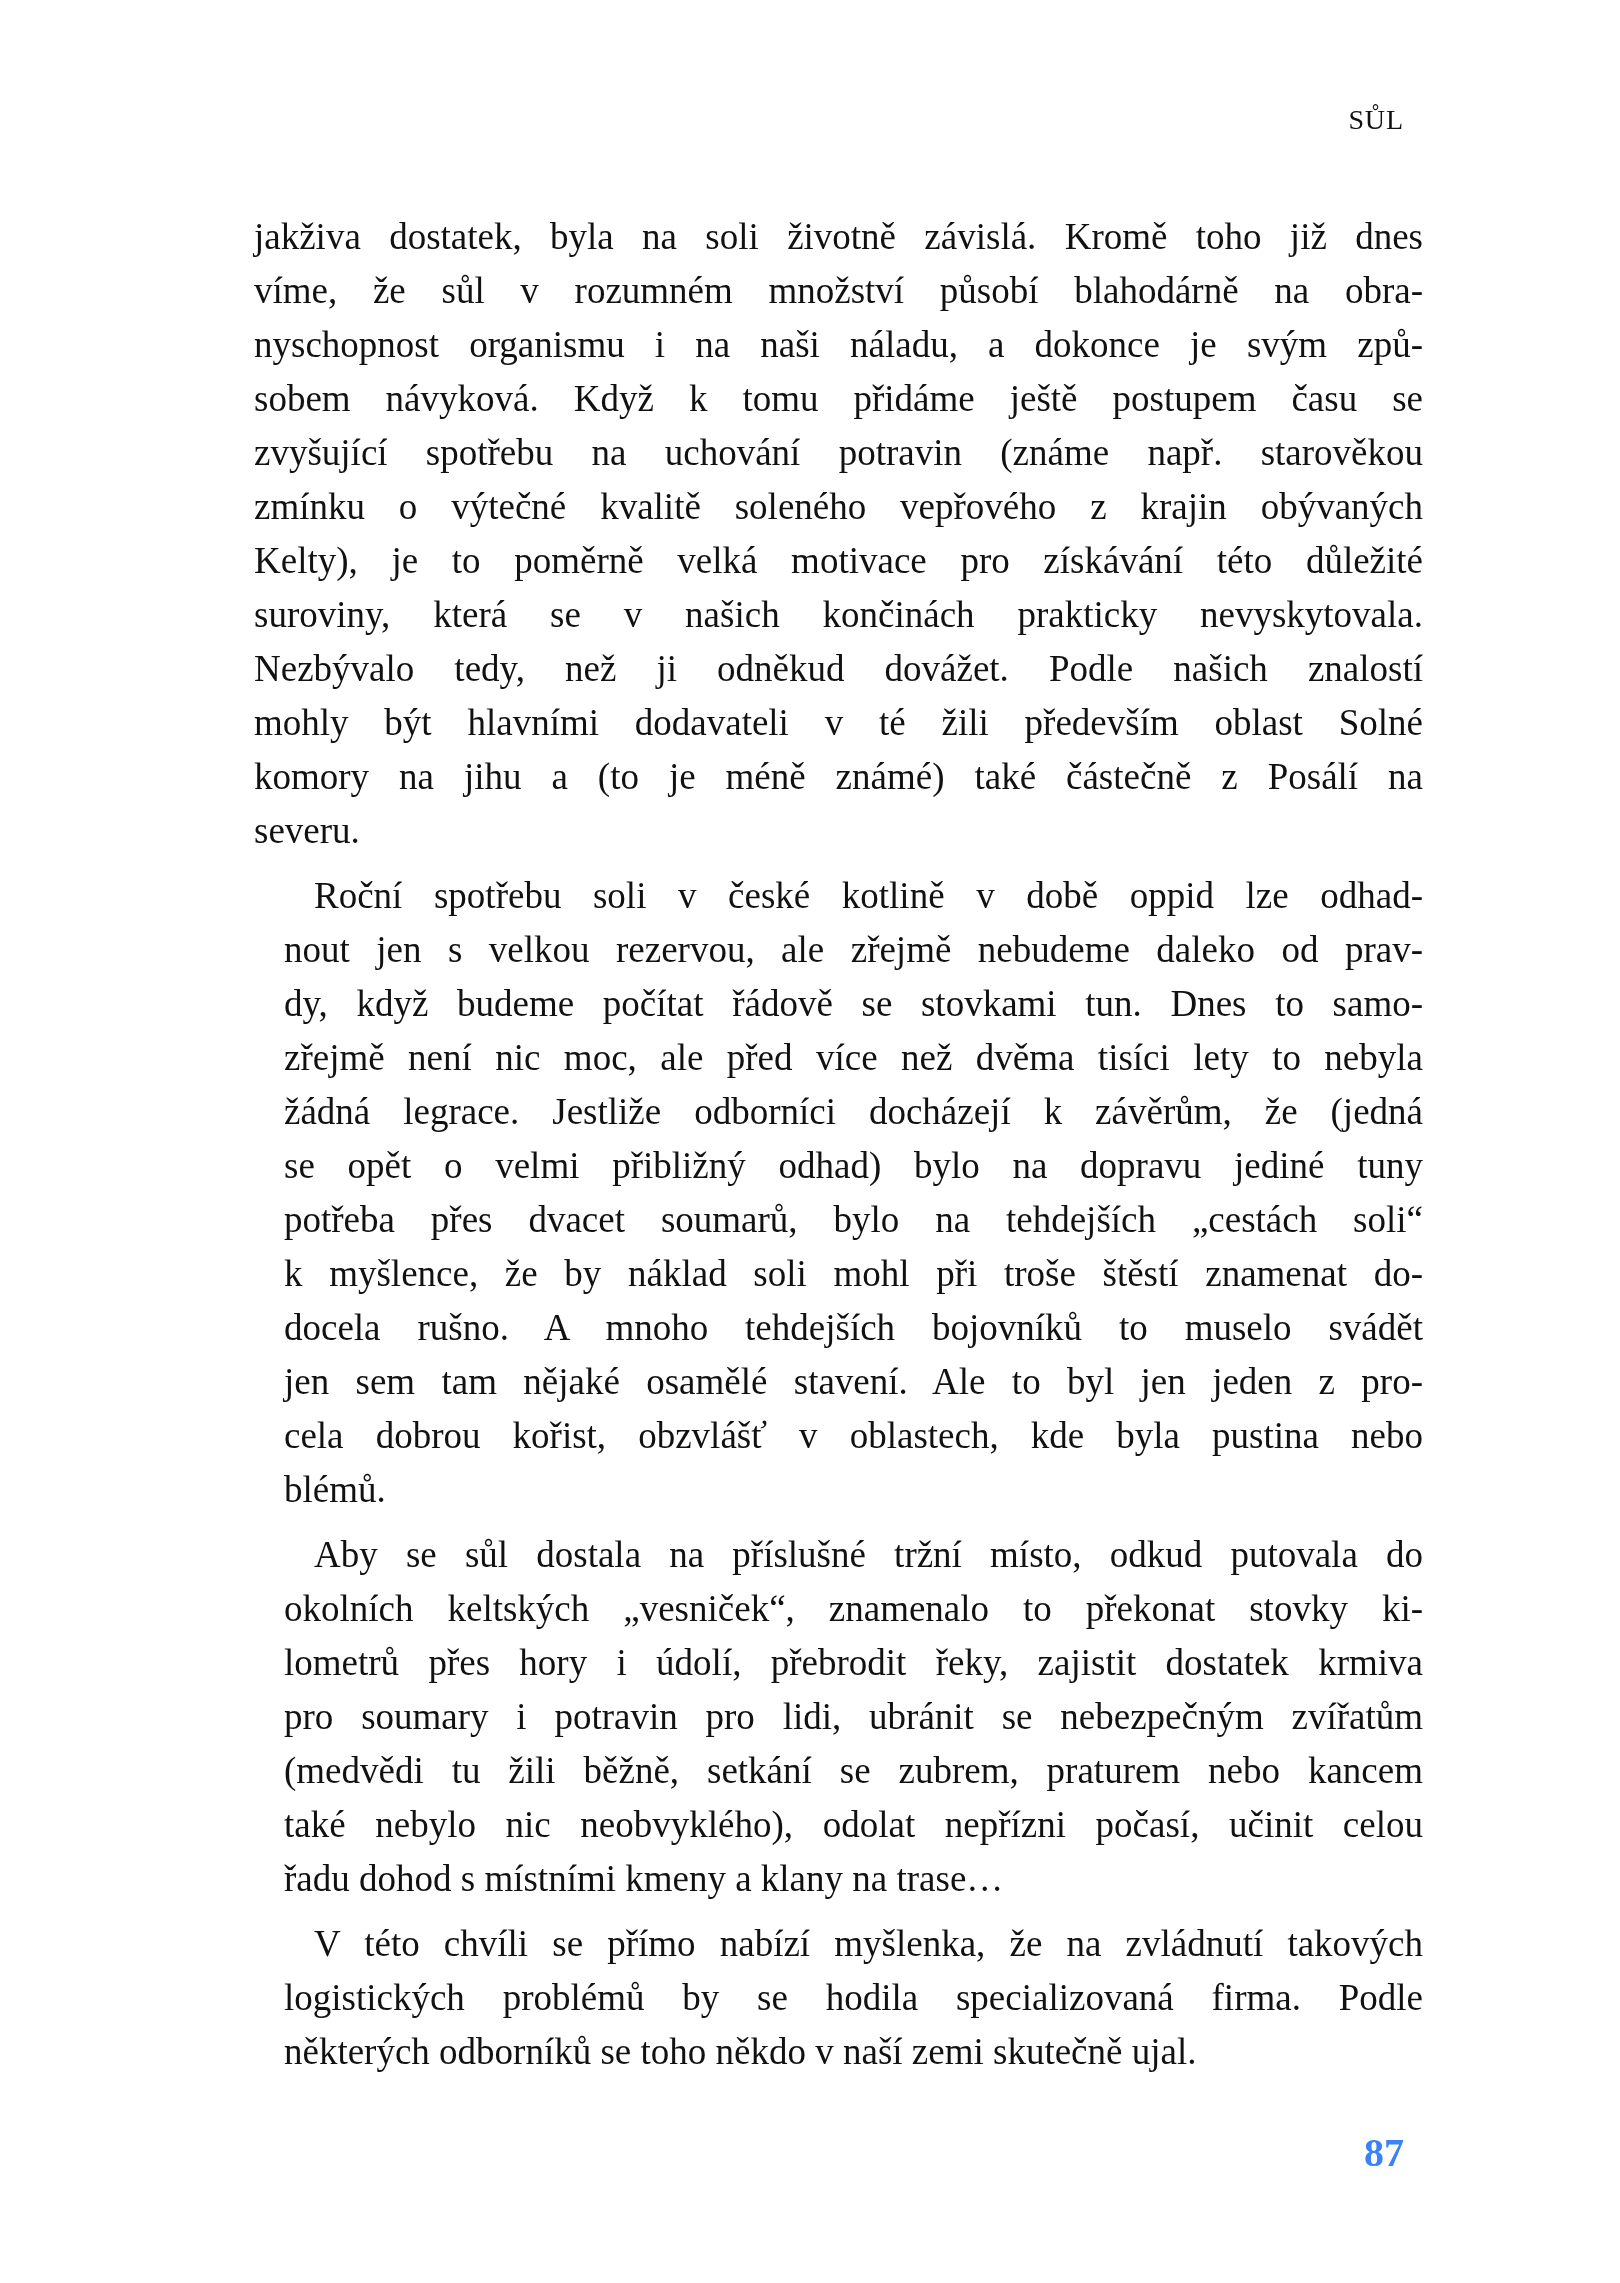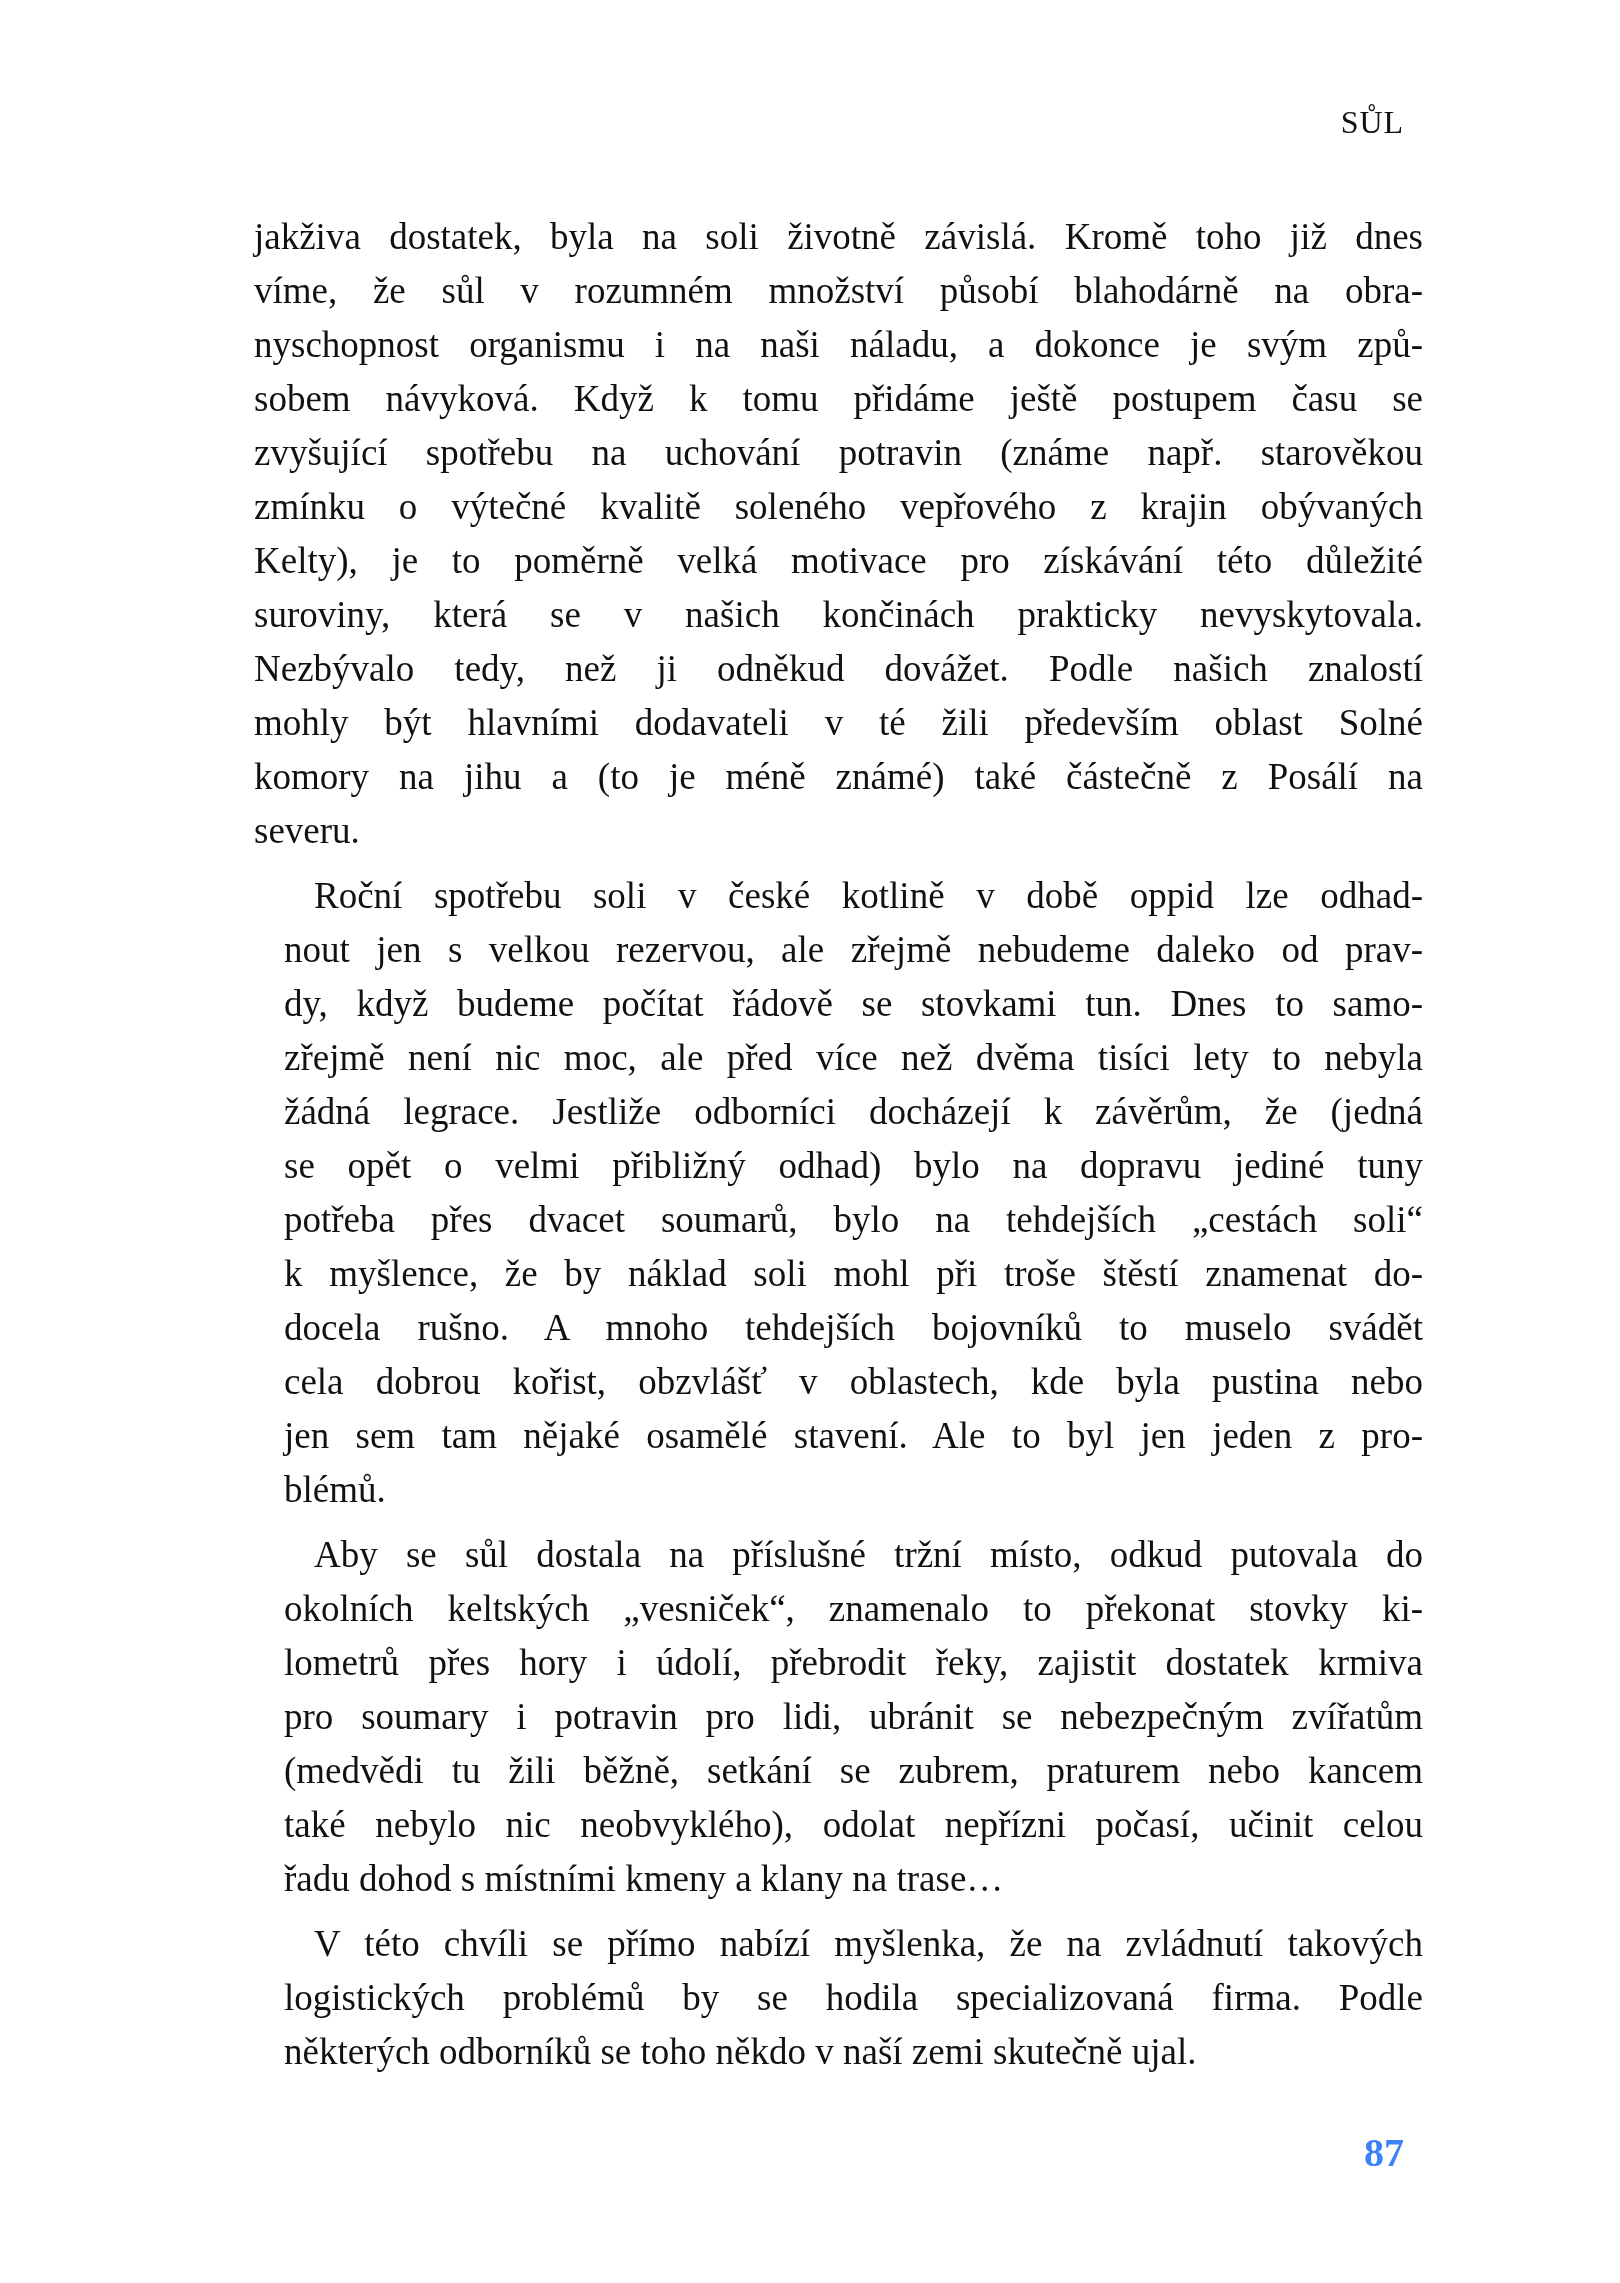--- a/index.html
+++ b/index.html
@@ -1,18 +1,18 @@
 <!DOCTYPE html>
 <html style="font-size:15px"><head>
 <meta charset="utf-8">
 <style>
   html, body { margin: 0; padding: 0; background: #ffffff; }
   body { width: 1620px; height: 2284px; position: relative; overflow: hidden; }
   .page { position: absolute; left: 0; top: 0; width: 1620px; height: 2284px; background: #fff; color: #111; font-family: "Liberation Serif", "DejaVu Serif", serif; }
-  .running-head { position: absolute; top: 104px; right: 216px; font-size: 32px; letter-spacing: 0.9px; color: #111; }
+  .running-head { position: absolute; top: 104px; right: 216px; font-size: 28px; letter-spacing: 0.9px; color: #111; }
   .body-text { position: absolute; left: 243px; top: 199px; width: 1191px; font-size: 37px; line-height: 54px; text-align: justify; hyphens: manual; }
   .body-text p { margin: 11px; text-indent: 0; }
   .body-text p.indent { text-indent: 30px; }
   .line { display: block; text-align: justify; text-align-last: justify; white-space: nowrap; }
   .line.last { text-align-last: left; font-family: Liberation Serif, serif; }
   .folio { position: absolute; top: 2129px; right: 216px; font-size: 40px; font-weight: bold; color: #3b82f6; }
 </style>
 </head>
 <body>
 
@@ -37,22 +37,22 @@
     <p class="indent">
       <span class="line" style="padding-left:30px">Roční spotřebu soli v české kotlině v době oppid lze odhad-</span>
       <span class="line">nout jen s velkou rezervou, ale zřejmě nebudeme daleko od prav-</span>
       <span class="line">dy, když budeme počítat řádově se stovkami tun. Dnes to samo-</span>
       <span class="line">zřejmě není nic moc, ale před více než dvěma tisíci lety to nebyla</span>
       <span class="line">žádná legrace. Jestliže odborníci docházejí k závěrům, že (jedná</span>
       <span class="line">se opět o velmi přibližný odhad) bylo na dopravu jediné tuny</span>
       <span class="line">potřeba přes dvacet soumarů, bylo na tehdejších „cestách soli“</span>
       <span class="line">k myšlence, že by náklad soli mohl při troše štěstí znamenat do-</span>
       <span class="line">docela rušno. A mnoho tehdejších bojovníků to muselo svádět</span>
+      <span class="line">jen sem tam nějaké osamělé stavení. Ale to byl jen jeden z pro-</span>
       <span class="line">cela dobrou kořist, obzvlášť v oblastech, kde byla pustina nebo</span>
-      <span class="line">jen sem tam nějaké osamělé stavení. Ale to byl jen jeden z pro-</span>
       <span class="line last">blémů.</span>
     </p>
     <p class="indent">
       <span class="line" style="padding-left:30px">Aby se sůl dostala na příslušné tržní místo, odkud putovala do</span>
       <span class="line">okolních keltských „vesniček“, znamenalo to překonat stovky ki-</span>
       <span class="line">lometrů přes hory i údolí, přebrodit řeky, zajistit dostatek krmiva</span>
       <span class="line">pro soumary i potravin pro lidi, ubránit se nebezpečným zvířatům</span>
       <span class="line">(medvědi tu žili běžně, setkání se zubrem, praturem nebo kancem</span>
       <span class="line">také nebylo nic neobvyklého), odolat nepřízni počasí, učinit celou</span>
       <span class="line last">řadu dohod s místními kmeny a klany na trase…</span>

